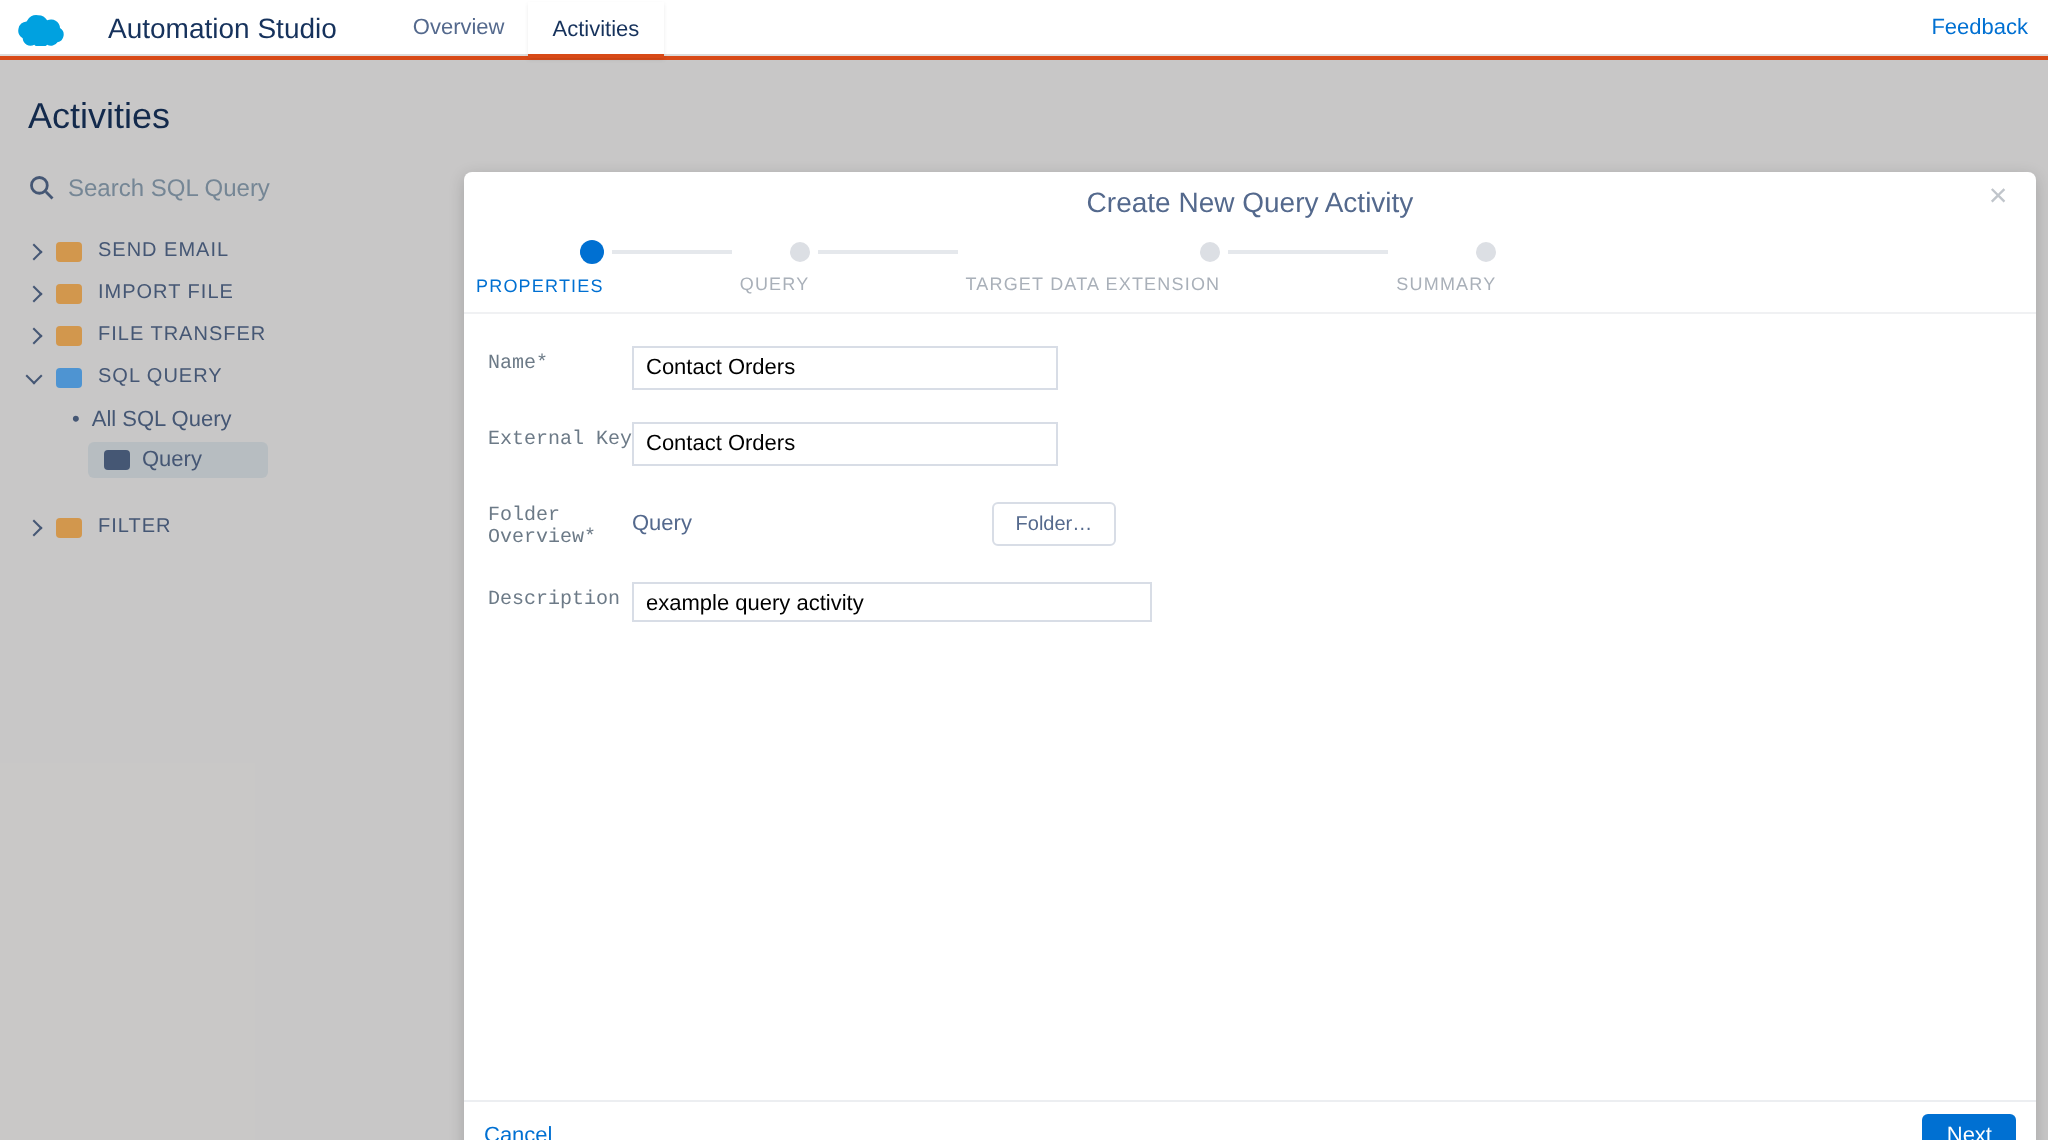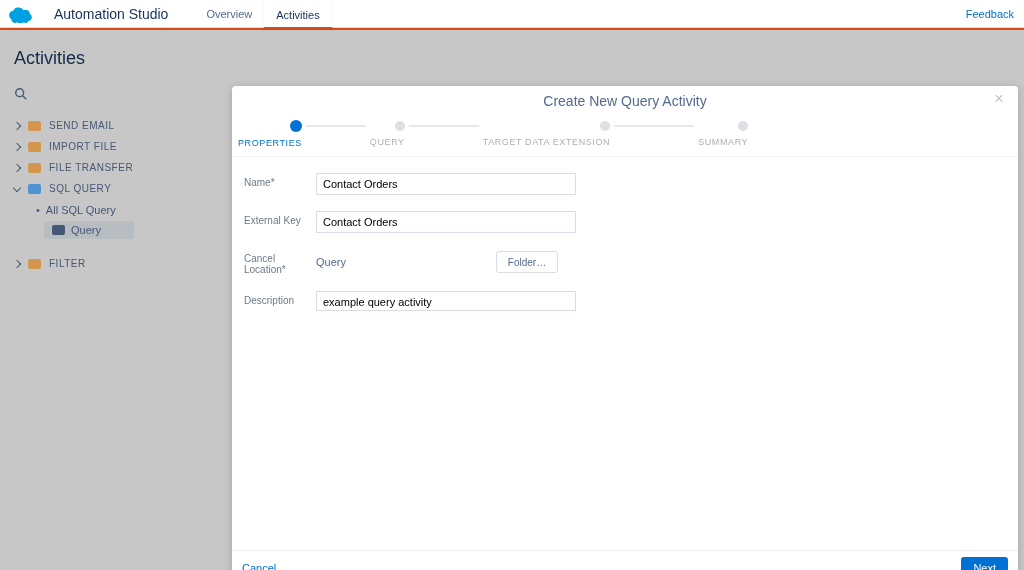--- a/index.html
+++ b/index.html
@@ -143,23 +143,24 @@
     font-size: 11px; color: #54698d;
     overflow: hidden;
   }
   .form-row {
     display: flex; align-items: flex-start;
     margin-bottom: 16px;
   }
   .flabel {
     width: 72px; font-size: 10px; color: #6c7a87;
     padding-top: 4px;
+    font-family: Liberation Mono, monospace;
   }
   .txtinput {
-    width: 260px; height: 22px;
+    width: 213px; height: 22px;
     border: 1px solid #d8dde6;
     font-size: 11px; padding: 0 6px;
     outline: none;
   }
   .txtarea {
     width: 260px; height: 20px;
     border: 1px solid #d8dde6;
     font-size: 11px; padding: 4px 6px;
     resize: none; outline:none; font-family:inherit;
   }
@@ -201,20 +202,21 @@
 <div class="orange-rule"></div>
 
 <div class="page-body">
   <div class="page-title">Activities</div>
 
   <div class="search-row">
     <svg class="search-icon" viewBox="0 0 16 16">
       <circle cx="6.5" cy="6.5" r="4.5" fill="none" stroke="#54698d" stroke-width="1.6"></circle>
       <line x1="10.2" y1="10.2" x2="14" y2="14" stroke="#54698d" stroke-width="1.6"></line>
     </svg>
+    <input class="search-input" placeholder="Search SQL Query" style="">
   </div>
 
   <div class="sidebar">
     <div class="side-item">
       <span class="chevron"></span>
       <span class="folder-icon fi-orange"></span>
       <span class="side-label">SEND EMAIL</span>
     </div>
     <div class="side-item">
       <span class="chevron"></span>
@@ -277,21 +279,21 @@
     <div class="form-area">
       <div class="form-row">
         <div class="flabel">Name*</div>
         <input class="txtinput" value="Contact Orders" style="">
       </div>
       <div class="form-row">
         <div class="flabel">External Key</div>
         <input class="txtinput" value="Contact Orders" style="">
       </div>
       <div class="form-row" style="align-items:center">
-        <div class="flabel">Cancel Location*</div>
+        <div class="flabel">Folder Overview*</div>
         <div class="folder-val">Query</div>
         <button class="choose-btn">Folder…</button>
       </div>
       <div class="form-row">
         <div class="flabel">Description</div>
         <textarea class="txtarea" style="">example query activity</textarea>
       </div>
     </div>
 
     <div class="modal-footer">

